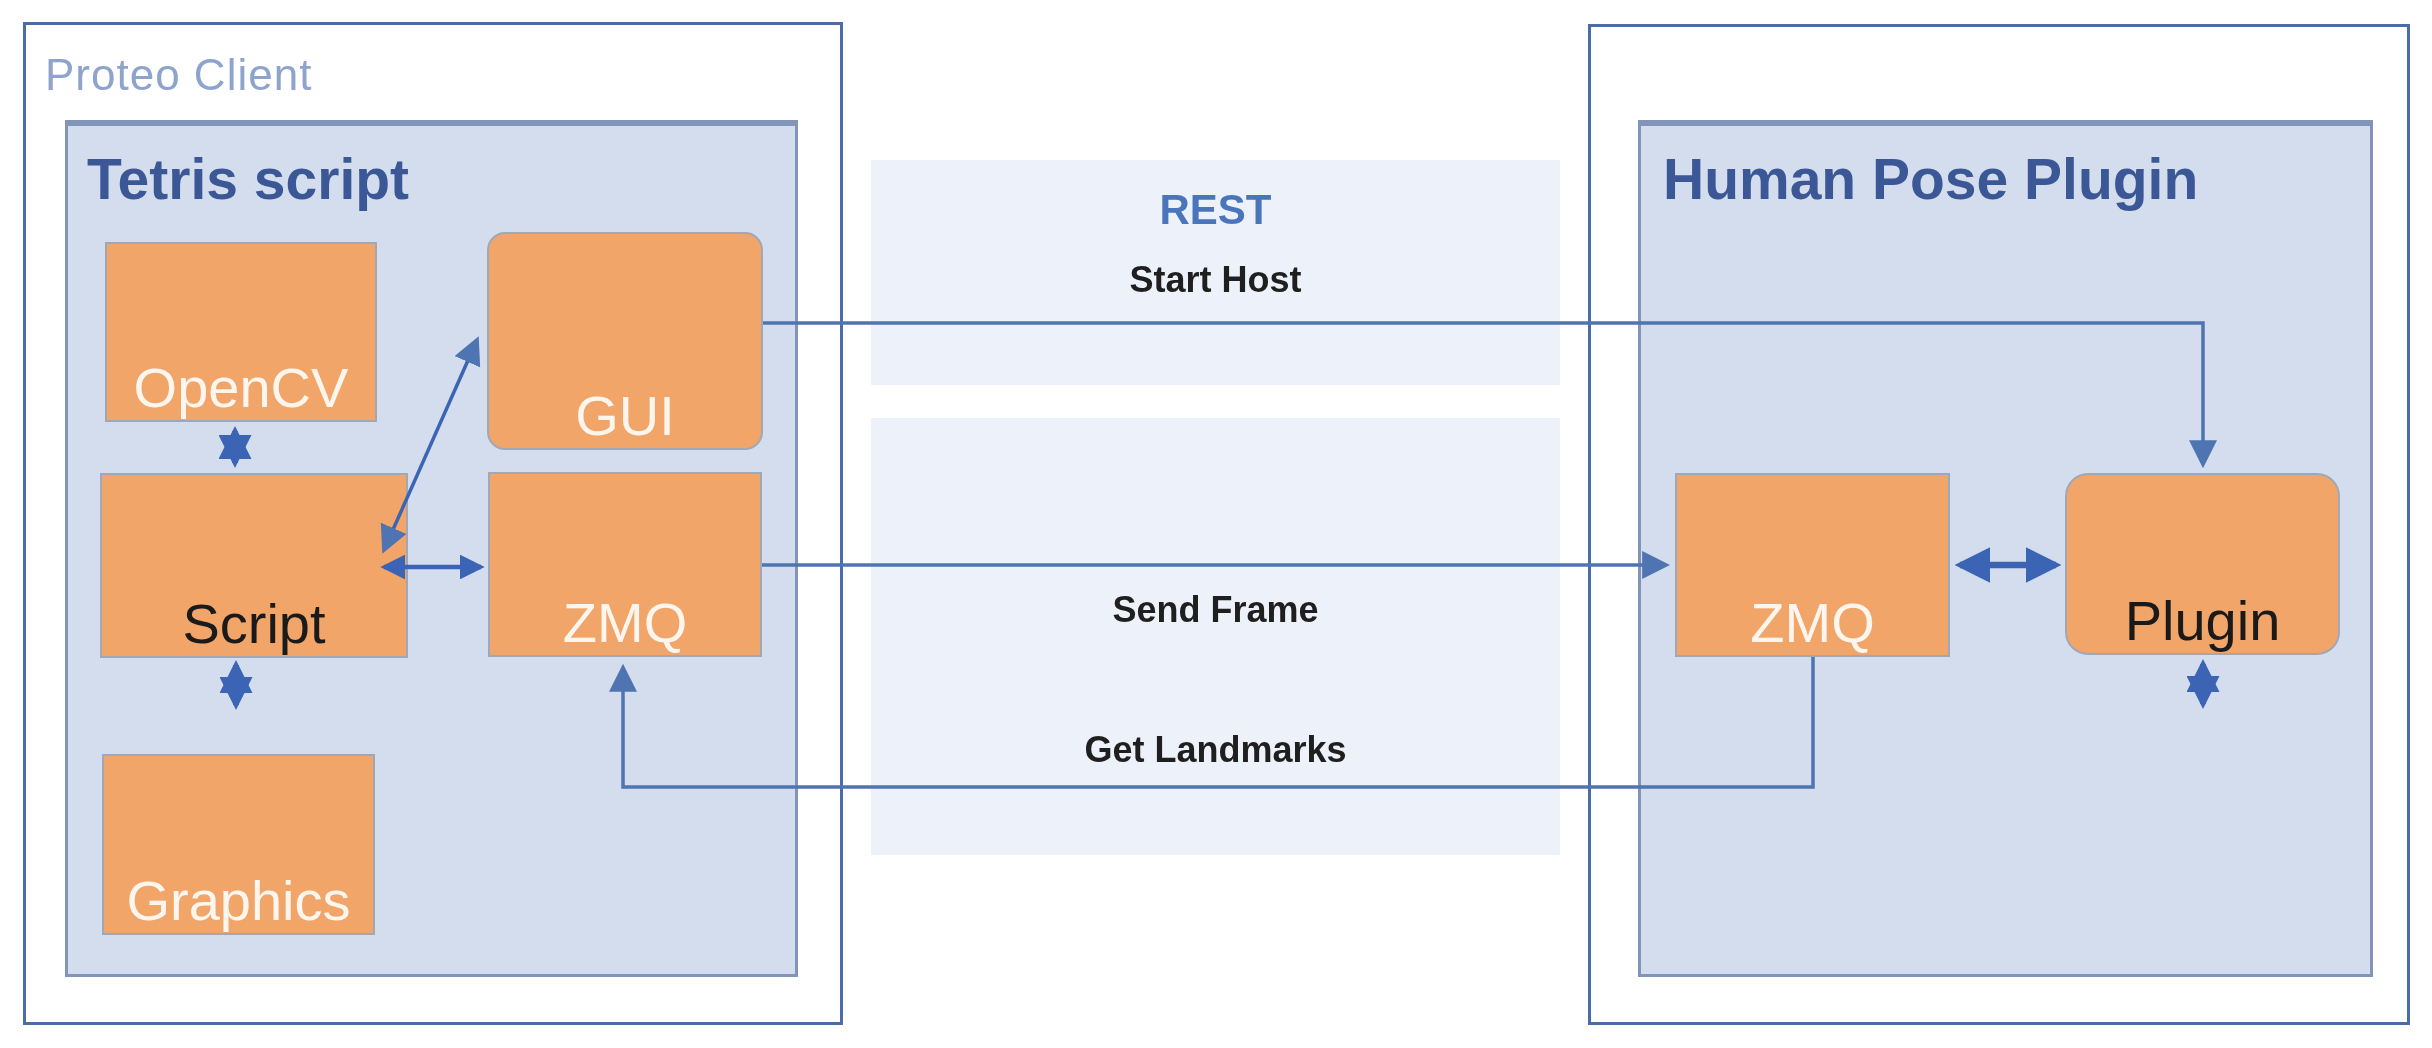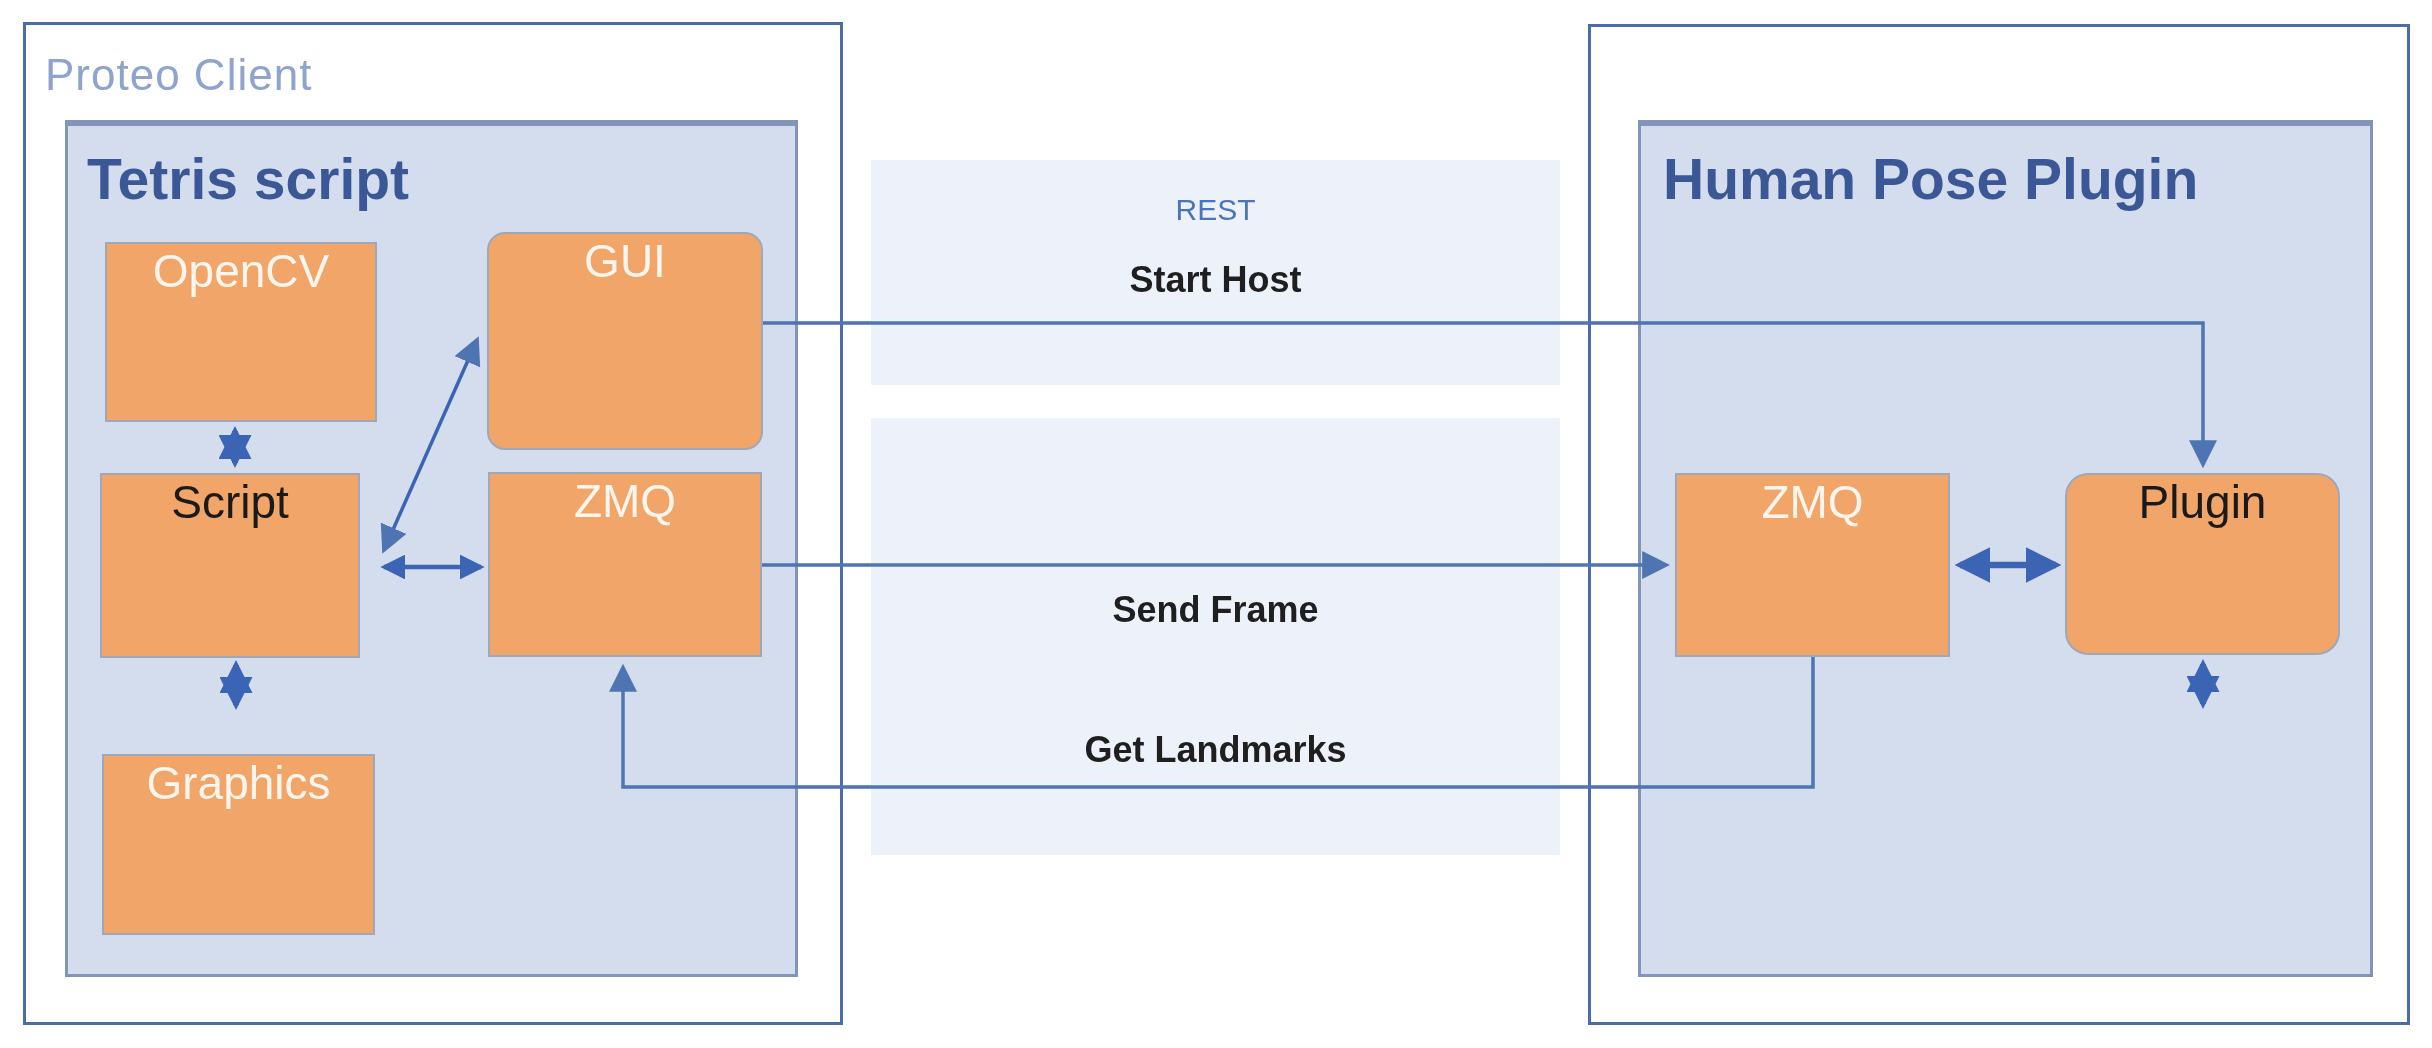--- a/index.html
+++ b/index.html
@@ -52,41 +52,41 @@
     font-weight:600;
     color:var(--title-dark);
     white-space:nowrap;
   }
   .node{
     position:absolute;
     background:var(--box-fill);
     border:2px solid var(--box-border);
     box-sizing:border-box;
     display:flex;
-    align-items:flex-start;
+    align-items:flex-end;
     justify-content:center;
-    font-size:46px;
+    font-size:56px;
   }
   .node.light{color:var(--label-light);}
   .node.dark{color:var(--label-dark);}
   .band{
     position:absolute;
     background:var(--band-fill);
   }
   .band-text{
     position:absolute;
     left:871px;
     width:689px;
     text-align:center;
     transform:translateY(-50%);
     white-space:nowrap;
   }
   .protocol{
-    font-size:30px;
-    font-weight:400;
+    font-size:42px;
+    font-weight:700;
     color:var(--protocol-blue);
   }
   .message{
     font-size:36px;
     font-weight:600;
     color:var(--message-dark);
   }
   svg.wires{
     position:absolute;
     left:0;top:0;
@@ -112,21 +112,21 @@
   <div class="outer-box" style="left:23px;top:22px;width:820px;height:1003px;"></div>
   <div class="outer-title" style="left:45px;top:50px;">Proteo Client</div>
 
   <div class="inner-box" style="left:65px;top:120px;width:733px;height:857px;"></div>
   <div class="inner-title" style="left:87px;top:146px;">Tetris script</div>
 
   <div class="node light" style="left:105px;top:242px;width:272px;height:180px;">
     <span>OpenCV</span>
   </div>
 
-  <div class="node dark" style="left:100px;top:473px;width:260px;height:185px;">
+  <div class="node dark" style="left:100px;top:473px;width:308px;height:185px;">
     <span>Script</span>
   </div>
 
   <div class="node light" style="left:102px;top:712px;width:273px;height:181px;margin-top:42px;">
     <span>Graphics</span>
   </div>
 
   <div class="node light" style="left:487px;top:232px;width:276px;height:218px;border-radius:18px;">
     <span>GUI</span>
   </div>

